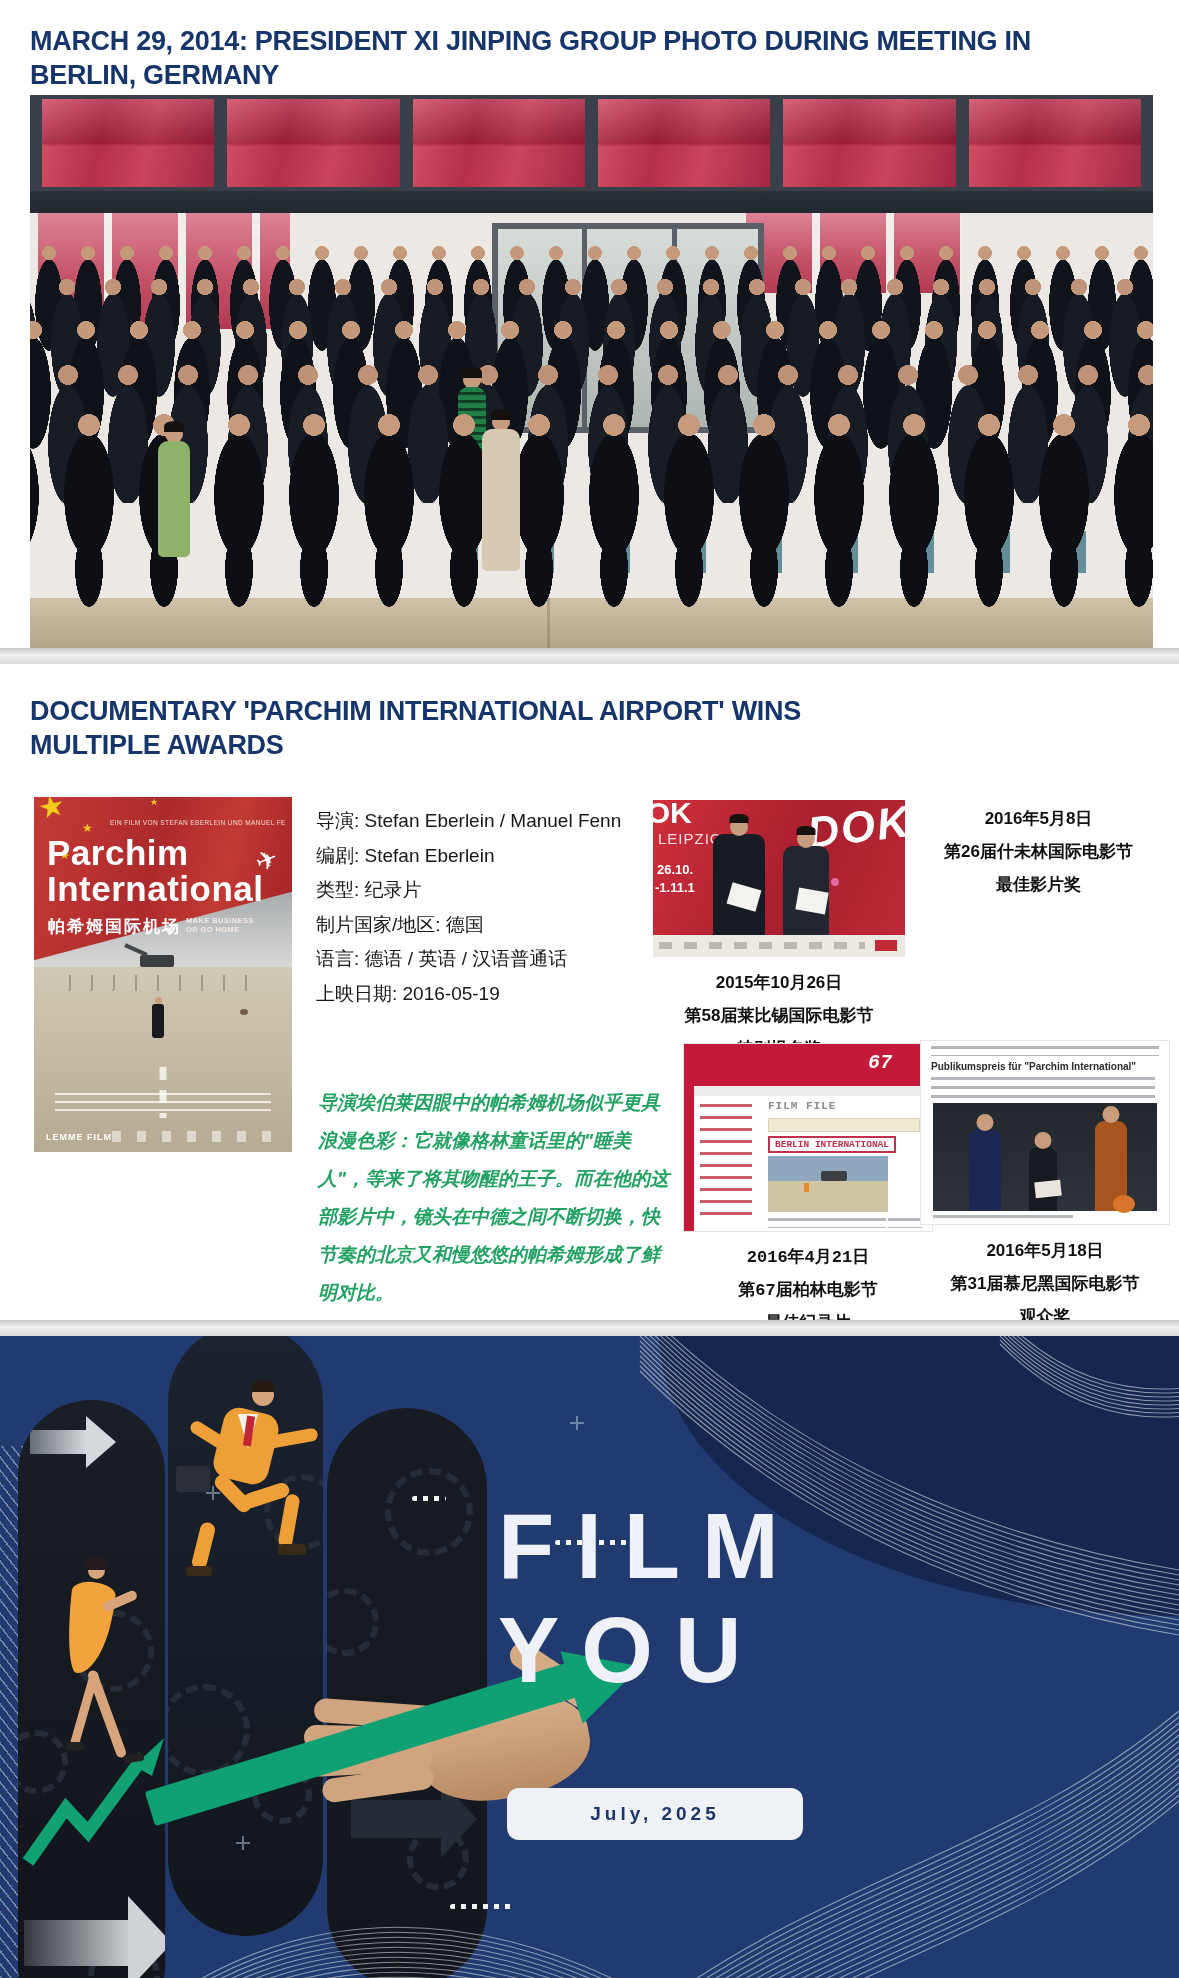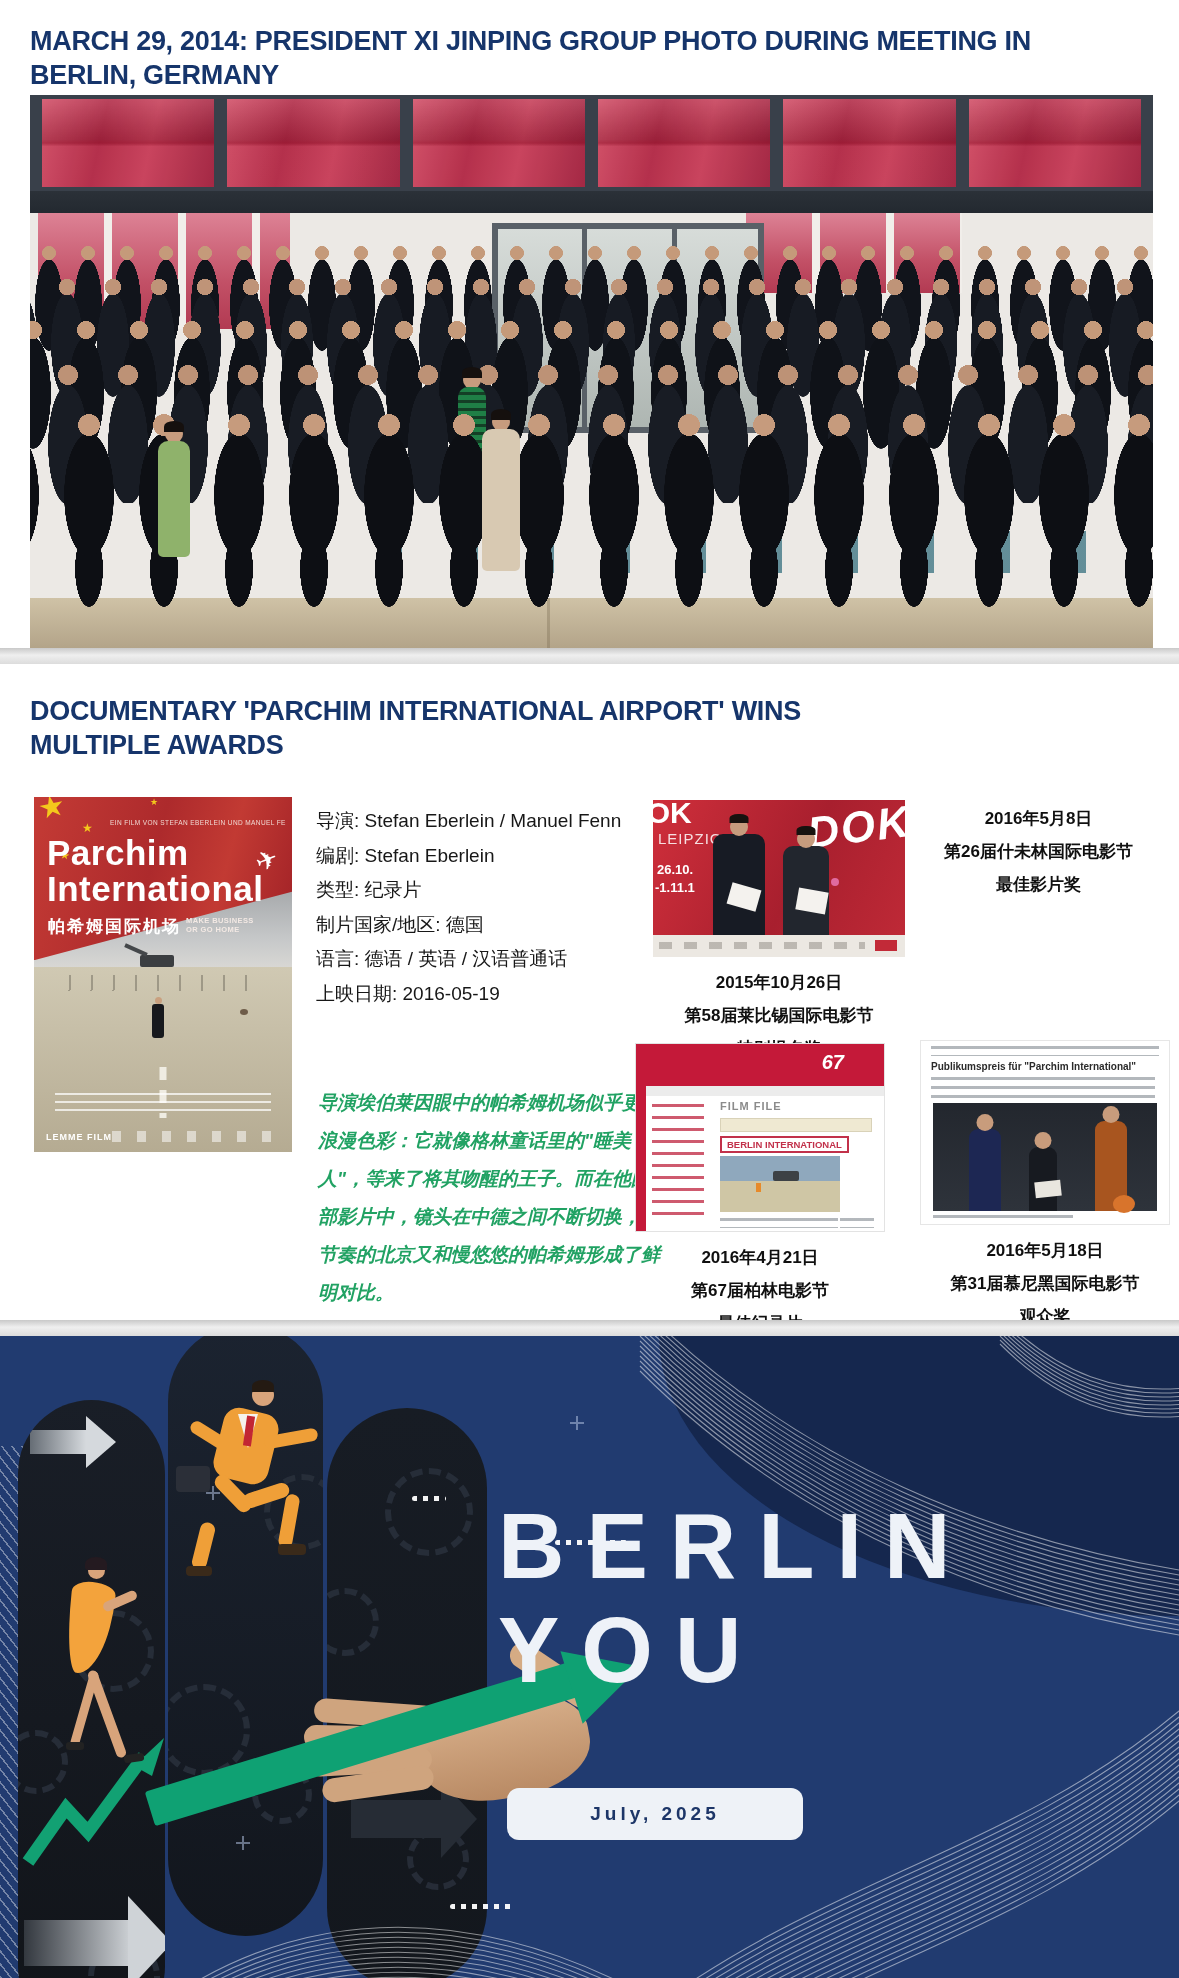--- a/index.html
+++ b/index.html
@@ -111,21 +111,21 @@
   .p-logos{position:absolute;left:78px;right:8px;bottom:10px;height:11px;opacity:.7;
       background:repeating-linear-gradient(90deg,rgba(255,255,255,.75) 0 9px,transparent 9px 25px);}
   
   .details{position:absolute;left:316px;top:140px;width:350px;font-size:19px;line-height:34.5px;color:#171717;}
   .desc{position:absolute;left:318px;top:420px;width:352px;font-size:19px;line-height:38px;color:#21a263;
         font-style:italic;font-weight:700;}
   
   .award{position:absolute;}
   .aw1{left:653px;top:136px;width:252px;}
   .aw2{left:920px;top:129px;width:237px;}
-  .aw3{left:635px;top:379px;width:250px;}
+  .aw3{left:683px;top:379px;width:250px;font-family:Liberation Mono, monospace;}
   .aw4{left:920px;top:376px;width:250px;}
   .ph{position:relative;overflow:hidden;}
   .cap{margin-top:9px;text-align:center;font-size:17px;line-height:33px;font-weight:600;color:#101010;}
   
   .ph-dok{height:157px;background:linear-gradient(115deg,#cf2f3b 0%,#a81f2e 55%,#c02a37 100%);}
   .dok-big{position:absolute;right:-6px;top:2px;font-size:44px;font-weight:800;font-style:italic;color:#fff;
       transform:rotate(-7deg);letter-spacing:2px;}
   .dok-part{position:absolute;left:-28px;top:-4px;font-size:30px;font-weight:800;color:#fff;}
   .dok-city{position:absolute;left:5px;top:30px;font-size:15px;color:#fff;opacity:.85;letter-spacing:1px;}
   .dok-d1{position:absolute;left:4px;top:62px;font-size:13px;font-weight:700;color:#fff;}
@@ -564,18 +564,18 @@
         <span class="hd"></span>
     </div>
 
     <span class="dots d1"></span>
     <span class="dots d2"></span>
     <span class="dots d3"></span>
     <span class="plus" style="left:570px;top:80px;"></span>
     <span class="plus" style="left:236px;top:500px;"></span>
     <span class="plus" style="left:206px;top:150px;"></span>
 
-    <div class="thank t1">BERLIN</div>
+    <div class="thank t1">FILM</div>
     <div class="thank t2">YOU</div>
     <div class="pill">July, 2025</div>
   </section>
 
 </div>
 
 </body></html>

